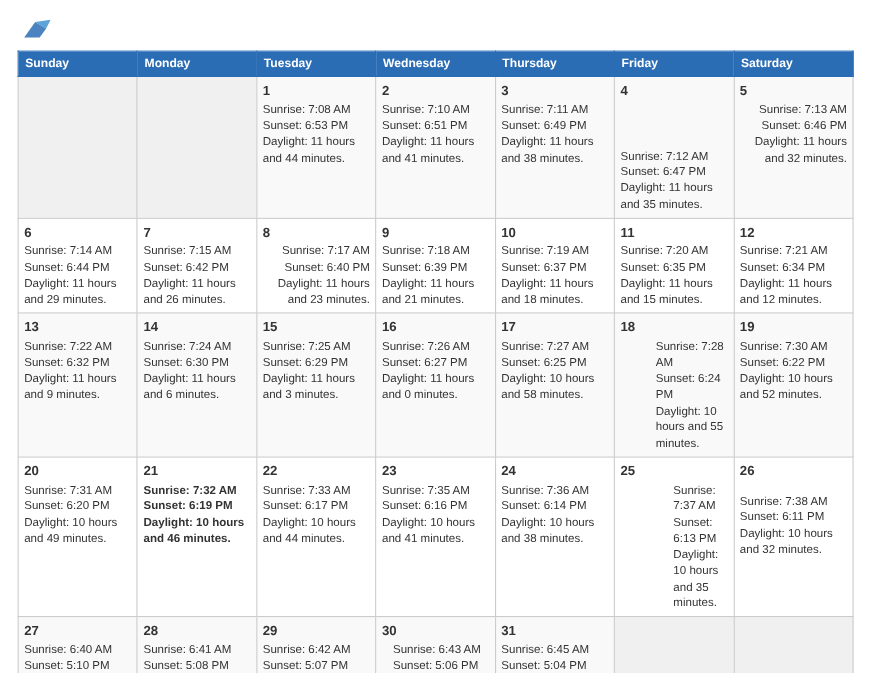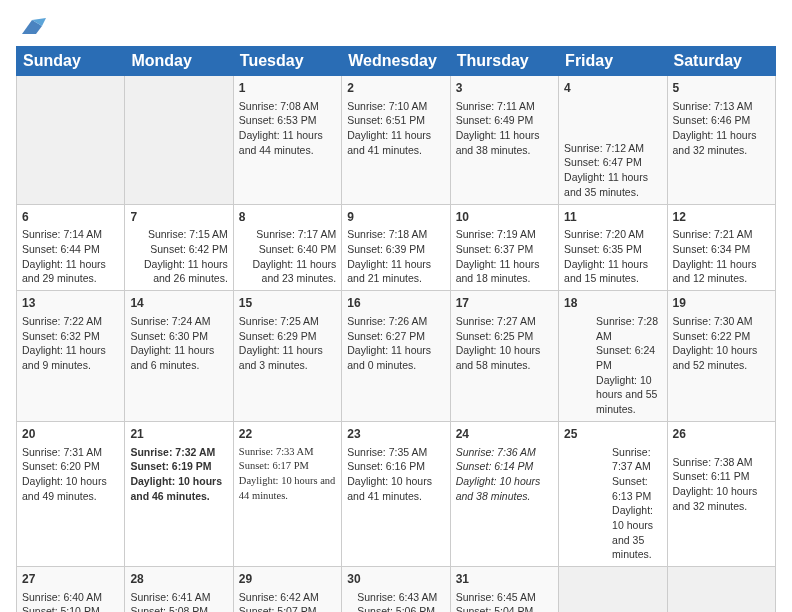--- a/index.html
+++ b/index.html
@@ -51,21 +51,21 @@
     table {
       width: 100%;
       border-collapse: collapse;
       font-size: 11px;
     }
     thead tr th {
       background-color: #2a6db5;
       color: #fff;
       text-align: left;
       padding: 5px 6px;
-      font-size: 16px;
+      font-size: 11px;
       font-weight: bold;
       border: 1px solid #2a6db5;
     }
     tbody tr td {
       border: 1px solid #ccc;
       vertical-align: top;
       padding: 4px 5px;
       width: 14.28%;
       min-height: 80px;
       color: #333;
@@ -147,35 +147,35 @@
 Daylight: 11 hours and 38 minutes.</div>
         </td>
         <td>
           <span class="day-num">4</span>
           <div class="day-info" style="white-space: pre-line; margin-top: 44px;">Sunrise: 7:12 AM
 Sunset: 6:47 PM
 Daylight: 11 hours and 35 minutes.</div>
         </td>
         <td>
           <span class="day-num">5</span>
-          <div class="day-info" style="white-space: pre-line;">Sunrise: 7:13 AM
+          <div class="day-info" style="white-space: pre-line; text-align: right;">Sunrise: 7:13 AM
 Sunset: 6:46 PM
 Daylight: 11 hours and 32 minutes.</div>
         </td>
       </tr>
       <tr>
         <td>
           <span class="day-num">6</span>
           <div class="day-info" style="white-space: pre-line;">Sunrise: 7:14 AM
 Sunset: 6:44 PM
 Daylight: 11 hours and 29 minutes.</div>
         </td>
         <td>
           <span class="day-num">7</span>
-          <div class="day-info" style="white-space: pre-line; text-align: right;">Sunrise: 7:15 AM
+          <div class="day-info" style="white-space: pre-line;">Sunrise: 7:15 AM
 Sunset: 6:42 PM
 Daylight: 11 hours and 26 minutes.</div>
         </td>
         <td>
           <span class="day-num">8</span>
           <div class="day-info" style="white-space: pre-line; text-align: right;">Sunrise: 7:17 AM
 Sunset: 6:40 PM
 Daylight: 11 hours and 23 minutes.</div>
         </td>
         <td>
@@ -255,33 +255,33 @@
 Daylight: 10 hours and 49 minutes.</div>
         </td>
         <td>
           <span class="day-num">21</span>
           <div class="day-info" style="white-space: pre-line; font-weight: bold;">Sunrise: 7:32 AM
 Sunset: 6:19 PM
 Daylight: 10 hours and 46 minutes.</div>
         </td>
         <td>
           <span class="day-num">22</span>
-          <div class="day-info" style="white-space: pre-line; font-family: Liberation Serif, serif;">Sunrise: 7:33 AM
+          <div class="day-info" style="white-space: pre-line;">Sunrise: 7:33 AM
 Sunset: 6:17 PM
 Daylight: 10 hours and 44 minutes.</div>
         </td>
         <td>
           <span class="day-num">23</span>
           <div class="day-info" style="white-space: pre-line;">Sunrise: 7:35 AM
 Sunset: 6:16 PM
 Daylight: 10 hours and 41 minutes.</div>
         </td>
         <td>
           <span class="day-num">24</span>
-          <div class="day-info" style="white-space: pre-line; font-style: italic;">Sunrise: 7:36 AM
+          <div class="day-info" style="white-space: pre-line;">Sunrise: 7:36 AM
 Sunset: 6:14 PM
 Daylight: 10 hours and 38 minutes.</div>
         </td>
         <td>
           <span class="day-num">25</span>
           <div class="day-info" style="white-space: pre-line; margin-left: 48px;">Sunrise: 7:37 AM
 Sunset: 6:13 PM
 Daylight: 10 hours and 35 minutes.</div>
         </td>
         <td>

